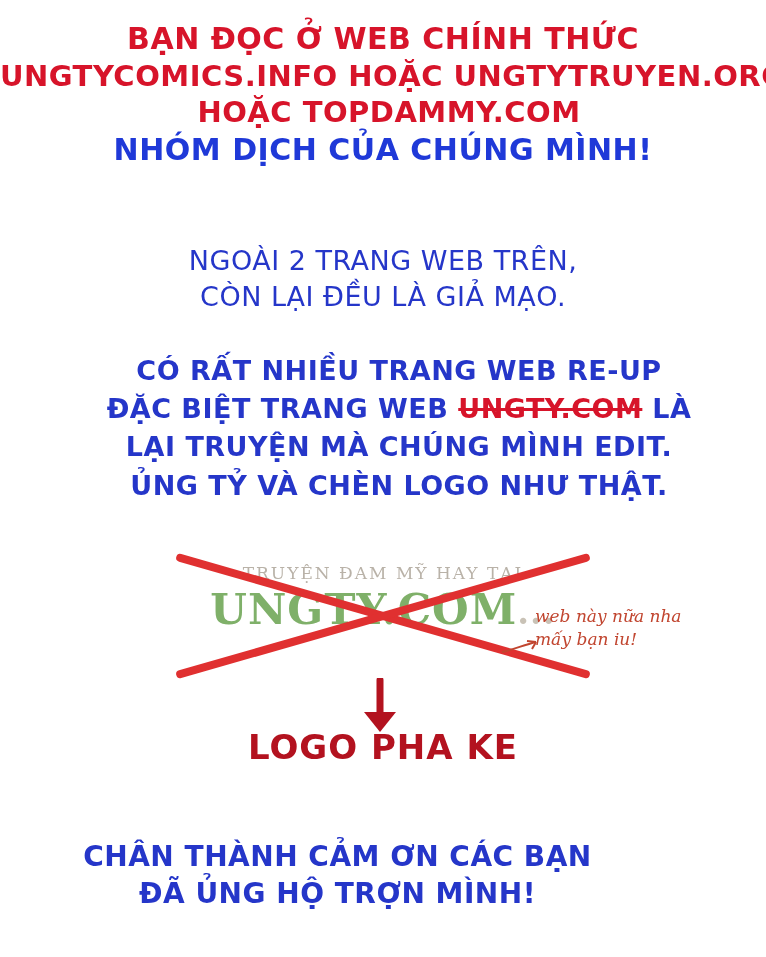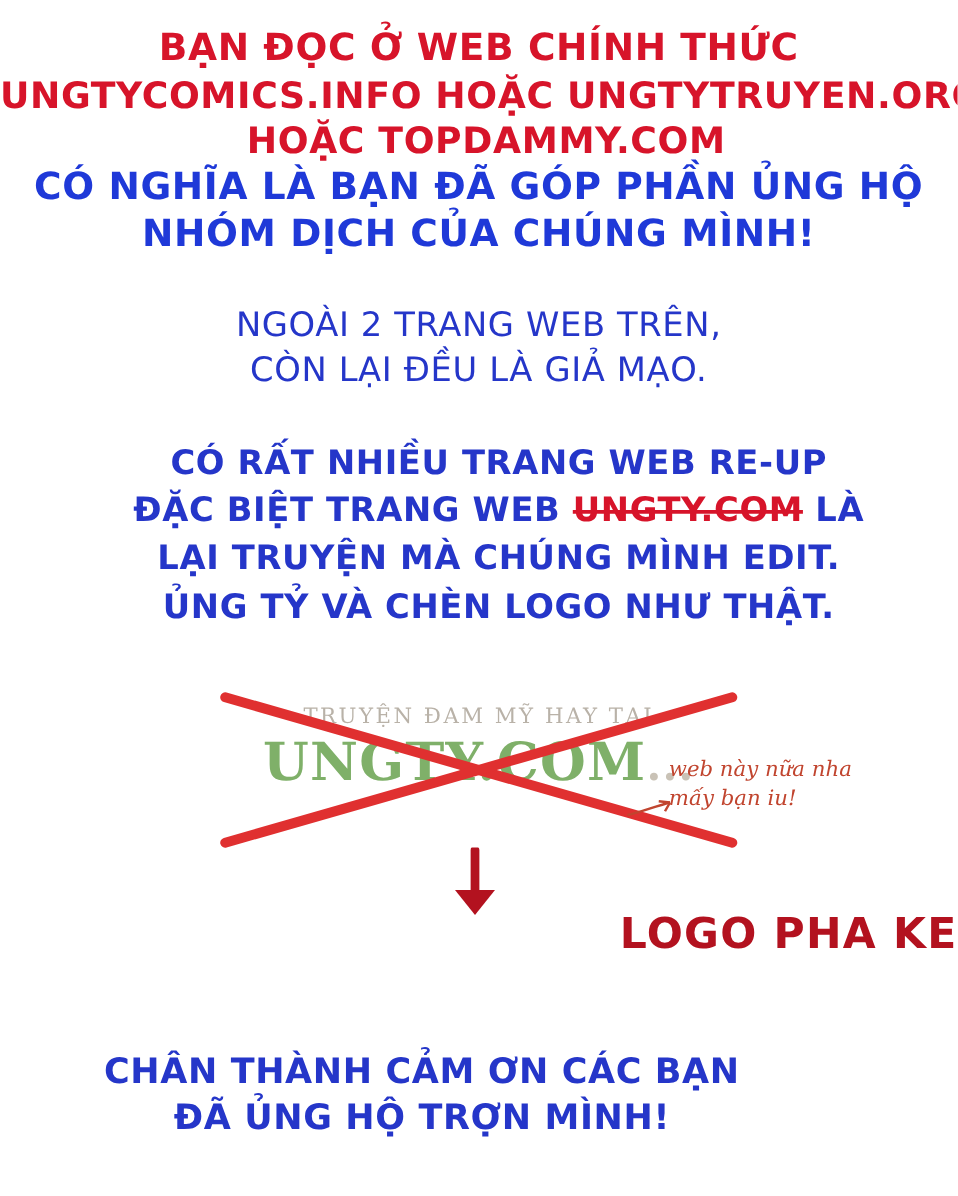--- a/index.html
+++ b/index.html
@@ -161,21 +161,21 @@
     width: 60px;
     height: 60px;
   }
 
   
   #logo-fake-label {
     position: absolute;
     top: 727px;
     left: 0;
     width: 766px;
-    text-align: right;
+    text-align: center;
     color: #b3121f;
     font-size: 34px;
     font-weight: bold;
     font-family: "DejaVu Sans", sans-serif;
     letter-spacing: 1px;
   }
 
   
   #thanks-block {
     position: absolute;
@@ -193,21 +193,20 @@
 
 <div class="page">
 
   <div class="block" id="header-block">
     <span class="line l1">BẠN ĐỌC Ở WEB CHÍNH THỨC</span>
     <span class="line l2">UNGTYCOMICS.INFO HOẶC UNGTYTRUYEN.ORG</span>
     <span class="line l3">HOẶC TOPDAMMY.COM</span>
   </div>
 
   <div class="block" id="subheader-block">
-    <span class="line">CÓ NGHĨA LÀ BẠN ĐÃ GÓP PHẦN ỦNG HỘ</span>
     <span class="line">NHÓM DỊCH CỦA CHÚNG MÌNH!</span>
   </div>
 
   <div class="block" id="para1-block">
     <span class="line">NGOÀI 2 TRANG WEB TRÊN,</span>
     <span class="line">CÒN LẠI ĐỀU LÀ GIẢ MẠO.</span>
   </div>
 
   <div class="block" id="para2-block">
     <span class="line">CÓ RẤT NHIỀU TRANG WEB RE-UP</span>

